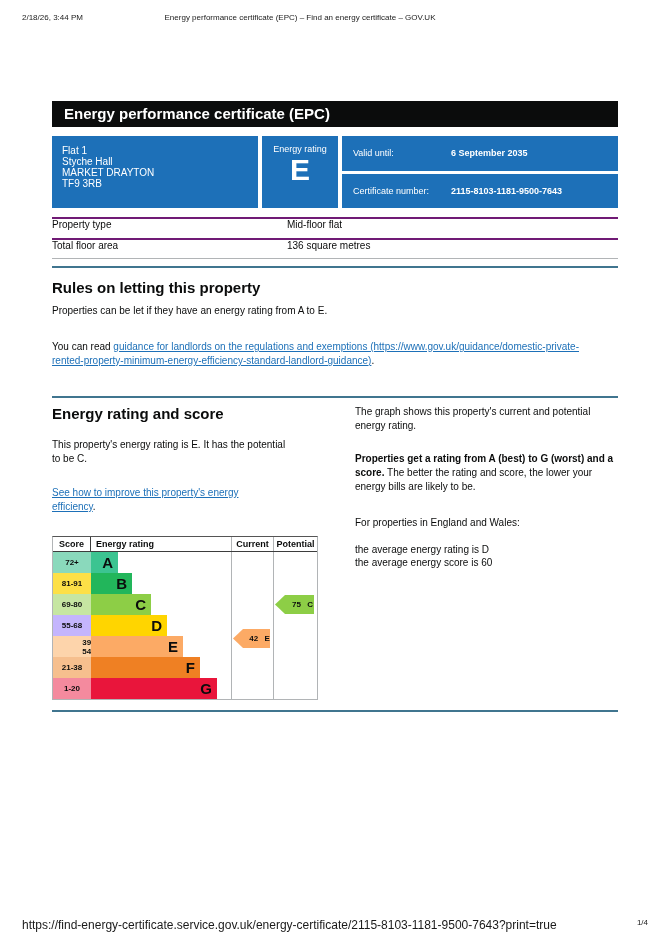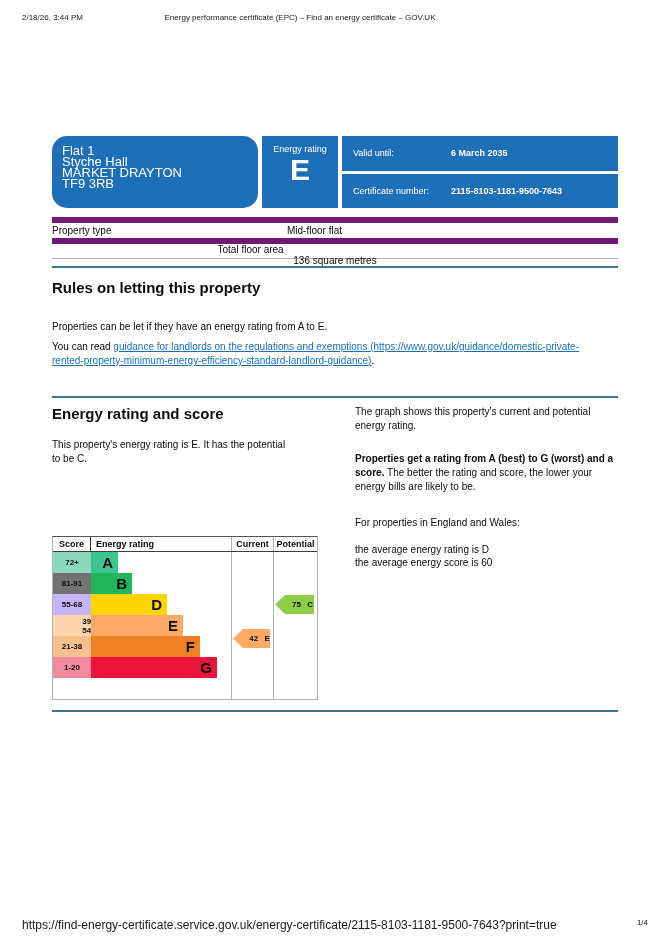--- a/index.html
+++ b/index.html
@@ -17,45 +17,45 @@
 
   
   .banner {
     position:absolute; left:52px; top:101px; width:566px; height:26px;
     background:#0b0c0c; color:#ffffff; font-weight:bold; font-size:15px;
     line-height:26px; padding-left:12px;
   }
 
   
   .summary { position:absolute; left:52px; top:136px; width:566px; height:72px; display:flex; gap:4px; }
-  .addr { width:206px; background:#1d70b8; color:#ffffff; font-size:13px; line-height:11px; padding:9px 0 0 10px;border-radius:15px; }
+  .addr { width:206px; background:#1d70b8; color:#ffffff; font-size:10px; line-height:11px; padding:9px 0 0 10px; }
   .rating-box { width:76px; background:#1d70b8; color:#ffffff; text-align:center; }
   .rating-label { font-size:9px; margin-top:8px; }
   .rating-letter { font-size:30px; font-weight:bold; line-height:32px; }
   .validity { flex:1; display:flex; flex-direction:column; gap:3px; }
   .vrow { background:#1d70b8; color:#ffffff; flex:1; display:flex; align-items:center; font-size:9px; }
   .vlabel { margin-left:11px; width:98px; }
   .vvalue { font-weight:bold; }
 
   
   .ptable { position:absolute; left:52px; top:217px; width:566px; font-size:10px; }
-  .prow { display:flex; align-items:center; height:21px; border-top:6px solid #701a75; }
-  .prow:last-child { border-bottom:1px solid #b1b4b6;flex-direction:column; }
+  .prow { display:flex; align-items:flex-start; height:21px; border-top:2px solid #701a75; }
+  .prow:last-child { border-bottom:1px solid #b1b4b6; }
   .plabel { width:235px; }
 
   
   .sep { position:absolute; left:52px; width:566px; height:0; border-top:2px solid #40758f; }
   .sep1 { top:266px; } .sep2 { top:396px; } .sep3 { top:710px; }
 
   .h2 { position:absolute; font-size:15px; font-weight:bold; color:#0b0c0c; }
   .rules-h { left:52px; top:279px; }
   .ers-h { left:52px; top:405px; }
 
   .body-text { position:absolute; font-size:10px; line-height:14px; color:#0b0c0c; }
-  .rules-p1 { left:52px; top:320px; width:560px; }
+  .rules-p1 { left:52px; top:304px; width:560px; }
   .rules-p2 { left:52px; top:340px; width:548px; }
   .ers-p1 { left:52px; top:438px; width:240px; }
   .ers-link { left:52px; top:486px; width:222px; }
   .g-p1 { left:355px; top:405px; width:238px; }
   .g-p2 { left:355px; top:452px; width:266px; }
   .g-p3 { left:355px; top:516px; width:263px; }
   .g-p4 { left:355px; top:543px; width:263px; line-height:13px; }
   a.lnk, .lnk { color:#1d70b8; text-decoration:underline; cursor:pointer; }
   .bold { font-weight:bold; }
 
@@ -85,36 +85,37 @@
   .potential-arrow { left:222px; width:39px; }
 </style>
 </head>
 <body>
 
 <div class="page">
 
   <div class="ph-date">2/18/26, 3:44 PM</div>
   <div class="ph-title">Energy performance certificate (EPC) – Find an energy certificate – GOV.UK</div>
 
+  <div class="banner">Energy performance certificate (EPC)</div>
 
   <div class="summary">
     <div class="addr" id="addr">
         <div>Flat 1</div>
         <div>Styche Hall</div>
         <div>MARKET DRAYTON</div>
         <div>TF9 3RB</div>
       </div>
     <div class="rating-box">
       <div class="rating-label">Energy rating</div>
       <div class="rating-letter">E</div>
     </div>
     <div class="validity">
       <div class="vrow">
         <span class="vlabel">Valid until:</span>
-        <span class="vvalue">6 March 2035</span>
+        <span class="vvalue">6 September 2035</span>
       </div>
       <div class="vrow">
         <span class="vlabel">Certificate number:</span>
         <span class="vvalue">2115-8103-1181-9500-7643</span>
       </div>
     </div>
   </div>
 
   <div class="ptable" id="ptable">
       <div class="prow">
@@ -130,20 +131,21 @@
   <div class="sep sep1"></div>
 
   <div class="h2 rules-h">Rules on letting this property</div>
   <div class="body-text rules-p1">Properties can be let if they have an energy rating from A to E.</div>
   <div class="body-text rules-p2"><span>You can read </span><a class="lnk">guidance for landlords on the regulations and exemptions (https://www.gov.uk/guidance/domestic-private-rented-property-minimum-energy-efficiency-standard-landlord-guidance)</a><span>.</span></div>
 
   <div class="sep sep2"></div>
 
   <div class="h2 ers-h">Energy rating and score</div>
   <div class="body-text ers-p1">This property's energy rating is E. It has the potential to be C.</div>
+  <div class="body-text ers-link"><a class="lnk">See how to improve this property's energy efficiency</a><span>.</span></div>
 
   <div class="body-text g-p1">The graph shows this property's current and potential energy rating.</div>
   <div class="body-text g-p2"><span class="bold">Properties get a rating from A (best) to G (worst) and a score.</span><span> The better the rating and score, the lower your energy bills are likely to be.</span></div>
   <div class="body-text g-p3">For properties in England and Wales:</div>
   <div class="body-text g-p4">
     <div>the average energy rating is D</div>
     <div>the average energy score is 60</div>
   </div>
 
   <div class="chart">
@@ -162,23 +164,29 @@
       <div class="arrow potential-arrow" id="potArrow" style="background: rgb(141, 206, 70); top: 43px;">
           <span>75 C</span>
         </div>
     <div class="crow">
           <div class="score-cell" style="background: rgb(138, 217, 188);">72+</div>
           <div class="bar" style="background: rgb(60, 196, 145); width: 27px;">
             <span>A</span>
           </div>
         </div>
         <div class="crow">
-          <div class="score-cell" style="background: #737373;">81-91</div>
+          <div class="score-cell" style="background: #fde047;">81-91</div>
           <div class="bar" style="background: rgb(34, 182, 91); width: 41px;">
             <span>B</span>
+          </div>
+        </div>
+        <div class="crow">
+          <div class="score-cell" style="background: rgb(198, 230, 162);">69-80</div>
+          <div class="bar" style="background: rgb(141, 206, 70); width: 60px;">
+            <span>C</span>
           </div>
         </div>
         <div class="crow">
           <div class="score-cell" style="background: #c4b5fd;">55-68</div>
           <div class="bar" style="background: rgb(255, 213, 0); width: 76px;">
             <span>D</span>
           </div>
         </div>
         <div class="crow">
           <div class="score-cell" style="background: rgb(253, 212, 171); padding-left: 32px;">39-54</div>

